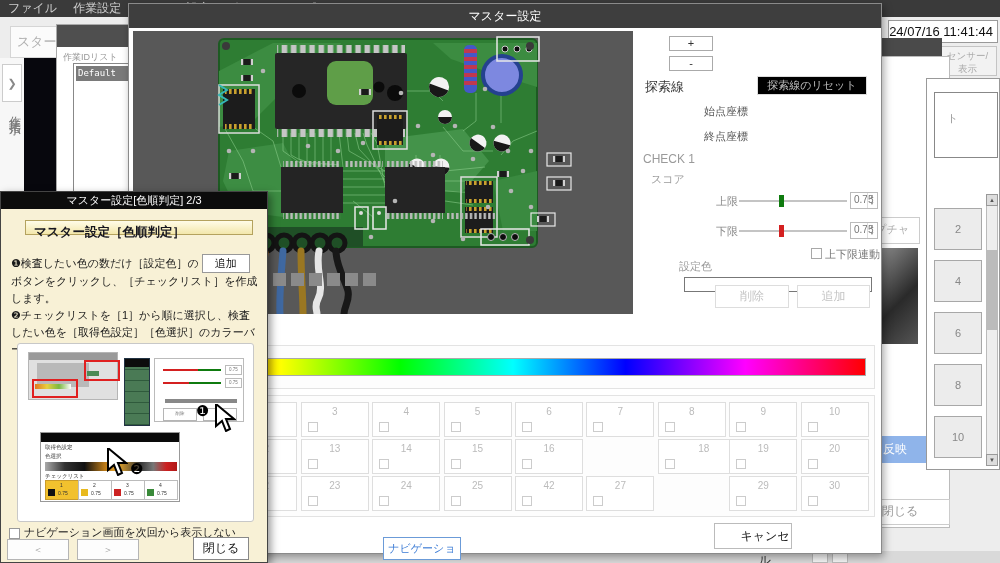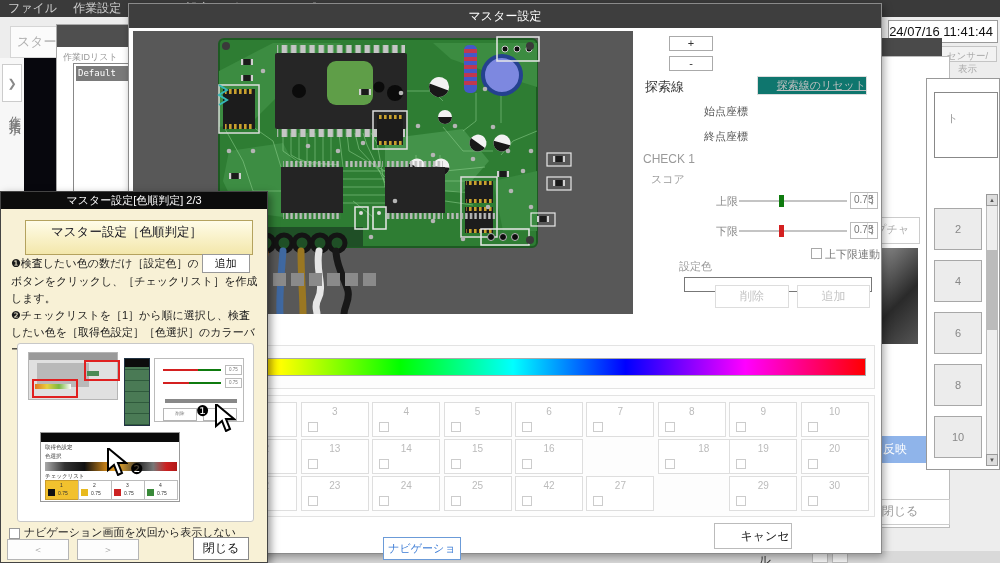--- a/index.html
+++ b/index.html
@@ -13,21 +13,21 @@
   #chev{left:2px;top:64px;width:18px;height:36px;background:#fff;border:1px solid #ccc;color:#888;font-size:11px;display:flex;align-items:center;justify-content:center;z-index:1;}
   #vlabel{left:1px;top:106px;width:22px;color:#777;font-size:12px;writing-mode:vertical-rl;letter-spacing:3px;z-index:1;}
   #blackcam{left:24px;top:58px;width:108px;height:472px;background:#07070d;z-index:1;}
   #startbtn{left:10px;top:26px;width:52px;height:32px;background:#fbfbfb;border:1px solid #d5d5d5;color:#b0b0b0;font-size:13px;line-height:30px;padding-left:6px;box-sizing:border-box;overflow:hidden;white-space:nowrap;z-index:1;}
   #widwin{left:56px;top:24px;width:78px;height:176px;background:#fff;border:1px solid #aaa;z-index:1;}
   #widwin .tbar{position:absolute;left:0;top:0;width:100%;height:22px;background:#4f4f4f;}
   #widlabel{position:absolute;left:6px;top:26px;font-size:9px;color:#999;white-space:nowrap;}
   #widlist{position:absolute;left:16px;top:38px;width:56px;height:130px;border:1px solid #888;background:#fff;}
   .wid-item{height:15px;margin:2px;background:#7a7a7a;color:#fff;font-family:"DejaVu Sans Mono",monospace;font-size:9px;line-height:15px;padding-left:2px;overflow:hidden;}
   #timebox{left:888px;top:20px;width:110px;height:23px;background:#fff;border:1px solid #999;font-size:13px;color:#111;text-align:right;line-height:22px;padding-right:4px;box-sizing:border-box;z-index:1;}
-  #sensorbtn{left:938px;top:46px;width:59px;height:16px;background:#f2f2f2;border:1px solid #c4c4c4;color:#aaa;font-size:9.5px;text-align:center;line-height:1.4;padding-top:2px;box-sizing:border-box;z-index:1;}
+  #sensorbtn{left:938px;top:46px;width:59px;height:30px;background:#f2f2f2;border:1px solid #c4c4c4;color:#aaa;font-size:9.5px;text-align:center;line-height:1.4;padding-top:2px;box-sizing:border-box;z-index:1;}
   #bottombar{left:0;top:551px;width:1000px;height:12px;background:#d9d9d9;z-index:2;}
   .bfrag{top:553px;width:16px;height:10px;background:#f5f5f5;border:1px solid #bbb;box-sizing:border-box;z-index:2;}
   
   #capwin{left:862px;top:56px;width:86px;height:470px;background:#fff;border:1px solid #bbb;z-index:3;}
   #capbar{left:862px;top:38px;width:80px;height:18px;background:#4a4a4a;z-index:3;}
   #capbtn{left:842px;top:217px;width:76px;height:25px;background:#fff;border:1px solid #ccc;color:#aaa;font-size:11px;text-align:center;line-height:23px;z-index:3;}
   #capthumb{left:880px;top:248px;width:38px;height:96px;background:linear-gradient(135deg,#8a8a8a,#2a2a2a 55%,#555);z-index:3;}
   #applybtn{left:850px;top:436px;width:90px;height:27px;background:#8fb4ea;color:#fff;font-size:12px;text-align:center;line-height:27px;z-index:3;}
   #capclose{left:850px;top:499px;width:98px;height:24px;background:#fff;border:1px solid #ccc;color:#999;font-size:12px;text-align:center;line-height:22px;z-index:3;}
   
@@ -37,42 +37,42 @@
   #sbar{left:986px;top:194px;width:12px;height:272px;background:#eee;border:1px solid #bbb;box-sizing:border-box;z-index:4;}
   .sarrow{left:986px;width:12px;height:12px;background:#ddd;border:1px solid #999;font-size:6px;color:#555;text-align:center;line-height:11px;box-sizing:border-box;z-index:5;}
   #sthumb{left:987px;top:250px;width:10px;height:80px;background:#bbb;z-index:5;}
   
   #mdlg{left:128px;top:3px;width:752px;height:549px;background:#fff;border:1px solid #8a8a8a;box-shadow:2px 3px 8px rgba(0,0,0,.35);z-index:6;}
   #mtitle{position:absolute;left:0;top:0;width:100%;height:24px;background:#3e3e3e;color:#fff;font-size:12px;text-align:center;line-height:24px;}
   #pcbwrap{position:absolute;left:4px;top:27px;width:500px;height:283px;background:#585858;}
   .zbtn{position:absolute;width:44px;height:15px;background:#fff;border:1px solid #aaa;font-size:11px;color:#333;text-align:center;line-height:13px;box-sizing:border-box;}
   .rlab{position:absolute;color:#333;font-size:13px;white-space:nowrap;}
   .glab{position:absolute;color:#9a9a9a;font-size:11px;white-space:nowrap;}
-  #resetbtn{position:absolute;left:628px;top:72px;width:110px;height:19px;background:#0f766e;border:1px solid #ddd;color:#c0c0c0;font-size:11px;text-align:right;line-height:17px;box-sizing:border-box;text-decoration:underline;}
+  #resetbtn{position:absolute;left:628px;top:72px;width:110px;height:19px;background:#000000;border:1px solid #ddd;color:#c0c0c0;font-size:11px;text-align:center;line-height:17px;box-sizing:border-box;}
   .track{position:absolute;width:108px;height:2px;background:#c4c4c4;}
   .handle{position:absolute;width:5px;height:12px;}
   .spin{position:absolute;width:28px;height:17px;border:1px solid #bbb;background:#fff;font-size:10px;color:#777;box-sizing:border-box;}
   .spin .v{position:absolute;left:3px;top:1px;}
   .spin .ar{position:absolute;right:1px;top:0;width:8px;height:15px;border-left:1px solid #ddd;font-size:5px;color:#888;text-align:center;line-height:7px;}
   .cb{position:absolute;width:9px;height:9px;border:1px solid #a8a8a8;background:#fff;}
   #swatch{position:absolute;left:555px;top:273px;width:186px;height:13px;border:1px solid #777;background:#fff;}
   .dabtn{position:absolute;width:74px;height:23px;background:#fff;border:1px solid #ddd;color:#c4c4c4;font-size:12px;text-align:center;line-height:21px;box-sizing:border-box;}
   .groupbox{position:absolute;left:22px;width:722px;border:1px solid #e3e3e3;background:#fdfdfd;}
   #specbar{position:absolute;left:8px;top:12px;width:704px;height:16px;border:1px solid #aaa;
     background:linear-gradient(to right,#f00 0%,#ff0 17%,#0f0 34%,#0ff 50%,#00f 66%,#f0f 83%,#f00 100%);}
   .cell{position:absolute;width:66px;height:33px;border:1px solid #dedede;background:#fff;}
   .cell .n{display:block;text-align:center;font-size:10px;color:#bbb;margin-top:3px;}
   .cell .ck{position:absolute;left:6px;top:19px;width:8px;height:8px;border:1px solid #ccc;background:#fff;}
   #cancelbtn{position:absolute;left:585px;top:519px;width:78px;height:26px;background:#fff;border:1px solid #bbb;color:#222;font-size:12px;text-align:center;line-height:24px;box-sizing:border-box;padding-left:24px;}
   #savebtn{position:absolute;left:670px;top:519px;width:73px;height:26px;color:#fff;font-size:12px;text-align:center;line-height:26px;}
   #navbtn{left:383px;top:537px;width:78px;height:23px;background:#fff;border:1px solid #6b9bd8;color:#3b7bd5;font-size:11px;text-align:center;line-height:21px;box-sizing:border-box;z-index:7;}
   
   #help{left:0;top:191px;width:268px;height:372px;background:#f8f1d6;border:1px solid #444;box-shadow:3px 3px 8px rgba(0,0,0,.4);box-sizing:border-box;z-index:8;}
   #helptitle{position:absolute;left:0;top:0;width:100%;height:17px;background:#0c0c0c;color:#fff;font-size:11px;text-align:center;line-height:17px;}
-  #helphdr{position:absolute;left:24px;top:28px;width:228px;height:35px;background:linear-gradient(#fffce8,#f3e7ab);border:1px solid #b4a25e;color:#15151f;font-weight:normal;font-size:12.5px;line-height:23px;padding-left:25px;box-sizing:border-box;}
+  #helphdr{position:absolute;left:24px;top:28px;width:228px;height:15px;background:linear-gradient(#fffce8,#f3e7ab);border:1px solid #b4a25e;color:#15151f;font-weight:bold;font-size:12.5px;line-height:23px;padding-left:8px;box-sizing:border-box;}
   #helpsteps{position:absolute;left:10px;top:62px;width:250px;font-size:11px;color:#1a1a1a;line-height:1.55;}
   .inlinebtn{display:inline-block;border:1px solid #999;background:#fff;padding:0 12px;margin:0 3px;font-size:11px;}
   #illu{position:absolute;left:16px;top:151px;width:235px;height:177px;background:#fff;border:1px solid #c8c8c8;border-radius:3px;}
   #helpck{position:absolute;left:8px;top:336px;width:9px;height:9px;border:1px solid #999;background:#fff;}
   #helpcklab{position:absolute;left:23px;top:333px;font-size:11px;color:#222;}
   .navb{position:absolute;top:347px;width:62px;height:21px;background:#fdfdfd;border:1px solid #b5b5b5;color:#999;font-size:10px;text-align:center;line-height:19px;box-sizing:border-box;}
   #helpclose{position:absolute;left:192px;top:345px;width:56px;height:23px;background:#fff;border:1px solid #888;color:#111;font-size:12px;text-align:center;line-height:21px;box-sizing:border-box;}
   
   .ill{position:absolute;box-sizing:border-box;}
   #illA{left:10px;top:8px;width:90px;height:48px;background:#e0e0e0;border:1px solid #b5b5b5;}

